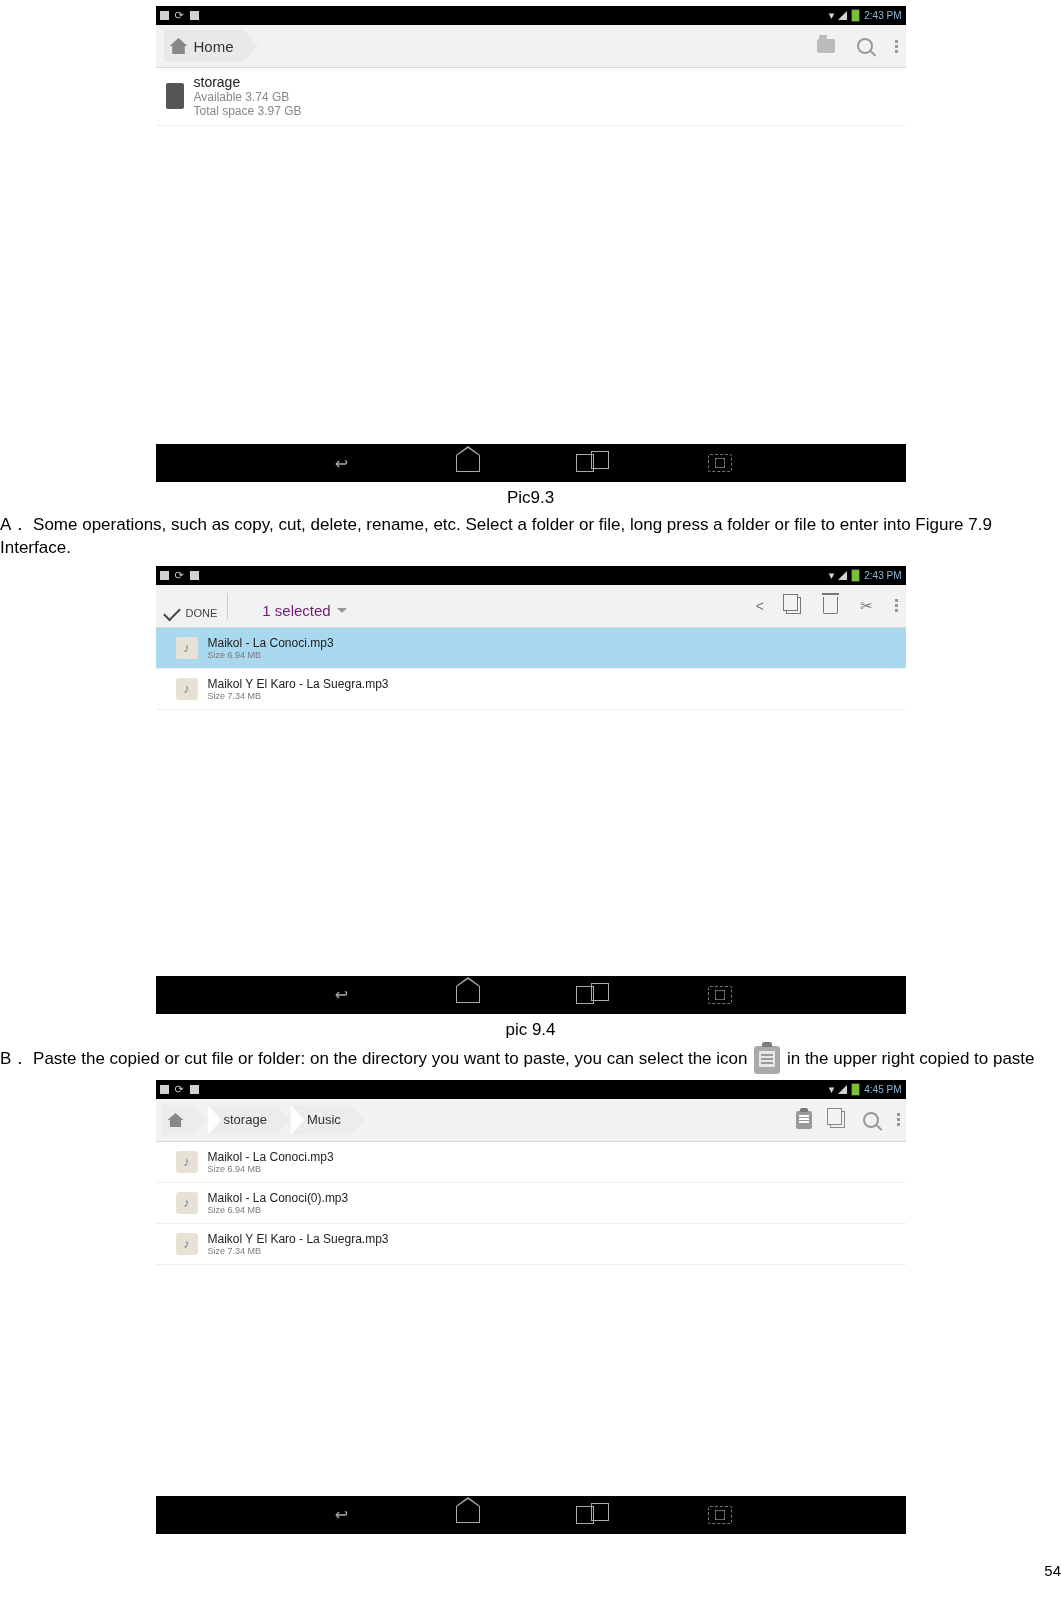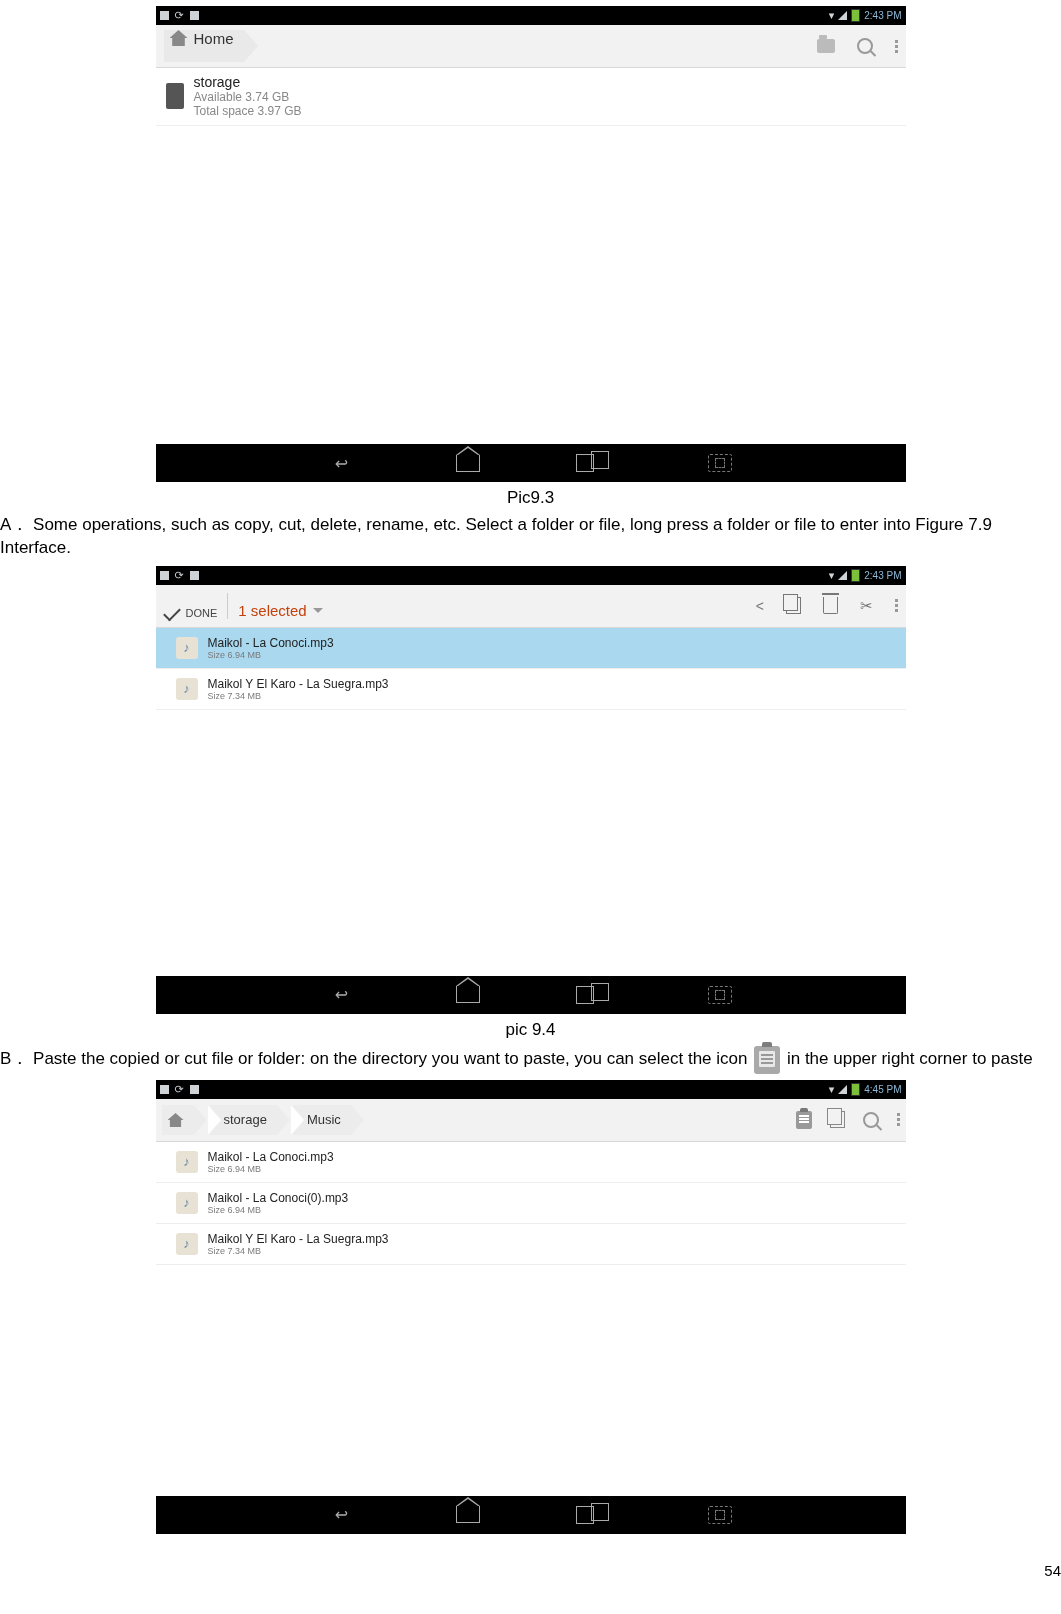--- a/index.html
+++ b/index.html
@@ -97,21 +97,21 @@
   .nav-recent-wrap{position:relative;}
   .nav-shot { width:22px;height:16px;border:1px dashed #777; border-radius:2px;}
   .nav-shot::after{content:"";display:block;width:8px;height:8px;border:1px dashed #777;margin:3px auto 0;}
 
   
   .s1-header {
     height:42px; background:#f2f2f2; border-bottom:1px solid #d8d8d8;
     display:flex; align-items:center; justify-content:space-between; padding:0 8px;
   }
   .s1-crumb {
-    display:flex; gap:6px;
+    display:flex; align-items:center; gap:6px;
     background:#e9e9e9; height:32px; padding:0 10px 0 6px;
     position:relative;
   }
   .s1-crumb::after{
     content:""; position:absolute; right:-14px; top:0;
     width:0;height:0;border-top:16px solid transparent;border-bottom:16px solid transparent;
     border-left:14px solid #e9e9e9;
   }
   .home-ico{
     width:18px;height:16px;background:#888;
@@ -139,21 +139,21 @@
   
   .s2-header{
     height:42px;background:#f2f2f2;border-bottom:1px solid #d8d8d8;
     display:flex;align-items:center;justify-content:space-between;padding:0 8px;
   }
   .s2-left{display:flex;align-items:flex-end;gap:10px;}
   .done-wrap{display:flex;align-items:center;gap:6px;}
   .check{width:14px;height:7px;border-left:2px solid #444;border-bottom:2px solid #444;transform:rotate(-45deg);}
   .done-lbl{font-size:11px;color:#444;}
   .sep{width:1px;height:26px;background:#ccc;}
-  .sel-count{font-size:15px;color:#c2410c;display:flex;align-items:center;gap:6px;}
+  .sel-count{font-size:15px;color:#701a75;display:flex;align-items:center;gap:6px;margin-left:24px;}
   .dd-tri{width:0;height:0;border-left:5px solid transparent;border-right:5px solid transparent;border-top:5px solid #999;}
   .s2-icons{display:flex;gap:22px;align-items:center;}
   .ico-share{font-size:14px;color:#777;}
   .ico-copy{width:13px;height:15px;border:1.5px solid #777;position:relative;}
   .ico-copy::after{content:"";position:absolute;top:-4px;left:-4px;width:13px;height:15px;border:1.5px solid #777;background:#f2f2f2;}
   .ico-trash{width:13px;height:16px;border:1.5px solid #777;border-top:none;border-radius:0 0 2px 2px;position:relative;}
   .ico-trash::before{content:"";position:absolute;top:-4px;left:-2px;width:17px;height:2px;background:#777;}
   .ico-cut{font-size:15px;color:#777;}
 
   .filerow{
@@ -346,21 +346,21 @@
           <span class="nav-shot"></span>
         </div>
     </div>
   </div>
 
   <div class="caption">pic 9.4</div>
 
   <p class="body-para">
     <span>B．  Paste the copied or cut file or folder: on the directory you want to paste, you can select the icon </span>
     <span class="inline-icon"><span class="lines"></span></span>
-    <span> in the upper right corner to paste</span>
+    <span> in the upper right copied to paste</span>
   </p>
 
   <div class="shot tall3">
     <div class="statusbar">
       <div class="status-left">
         <span class="status-dot"></span>
         <span class="wifi">⟳</span>
         <span class="status-dot"></span>
       </div>
       <div class="status-right">

